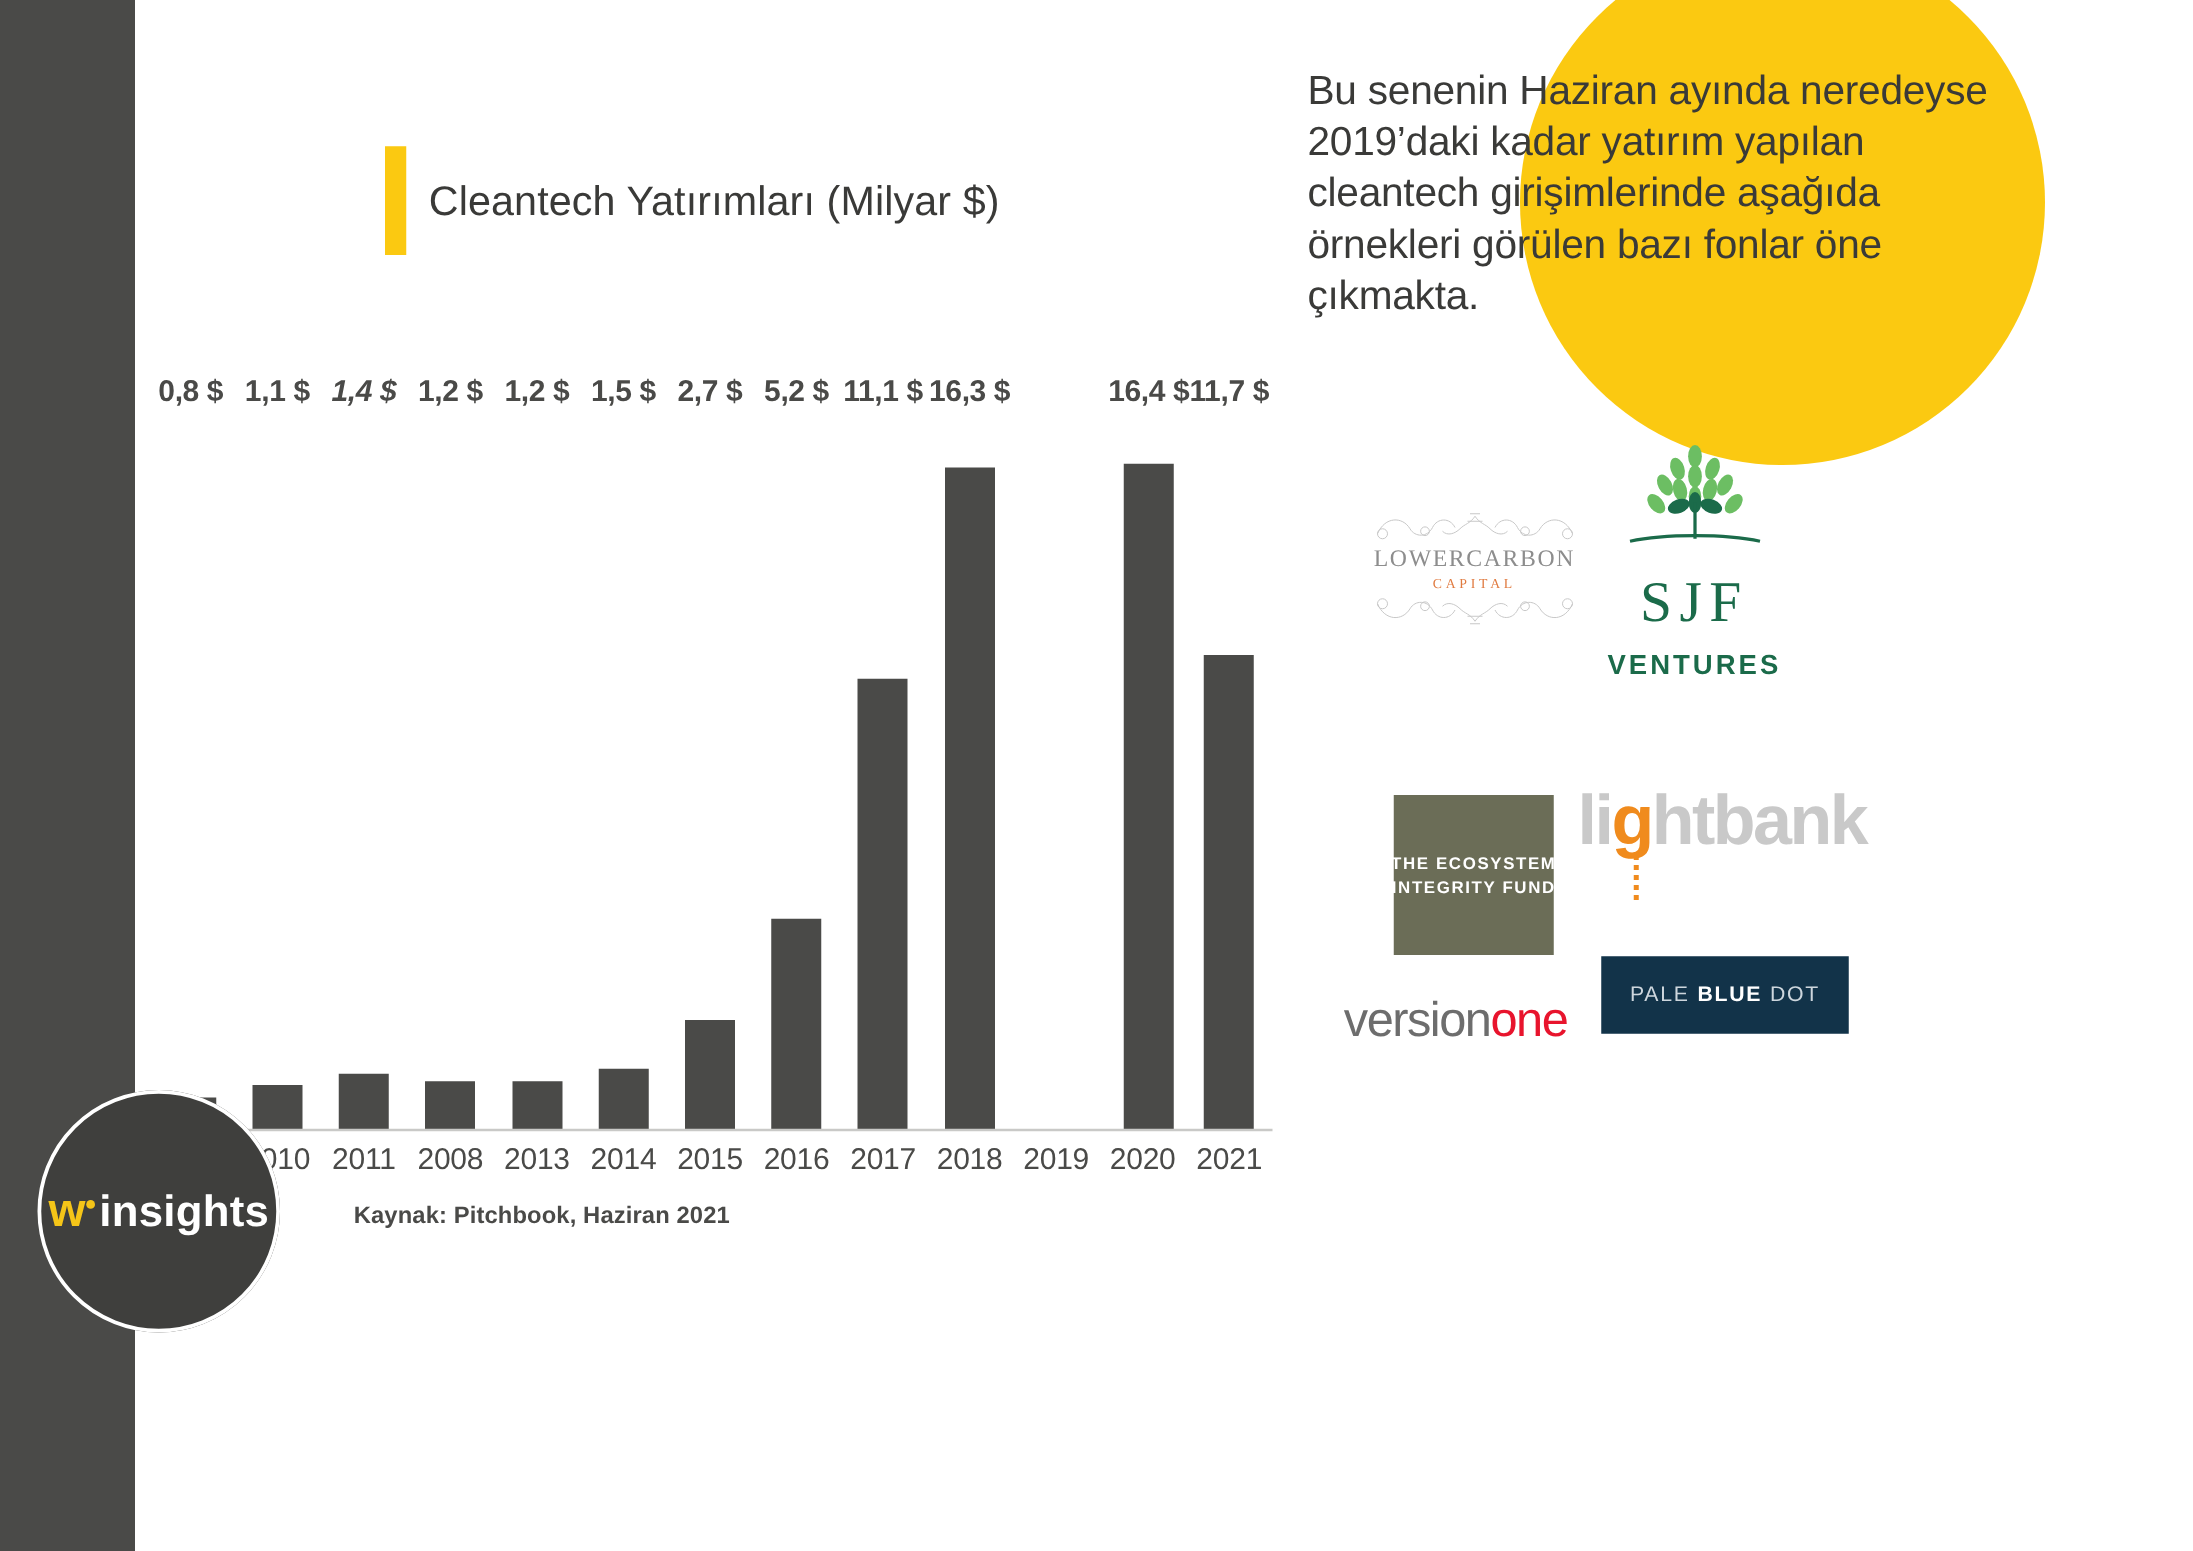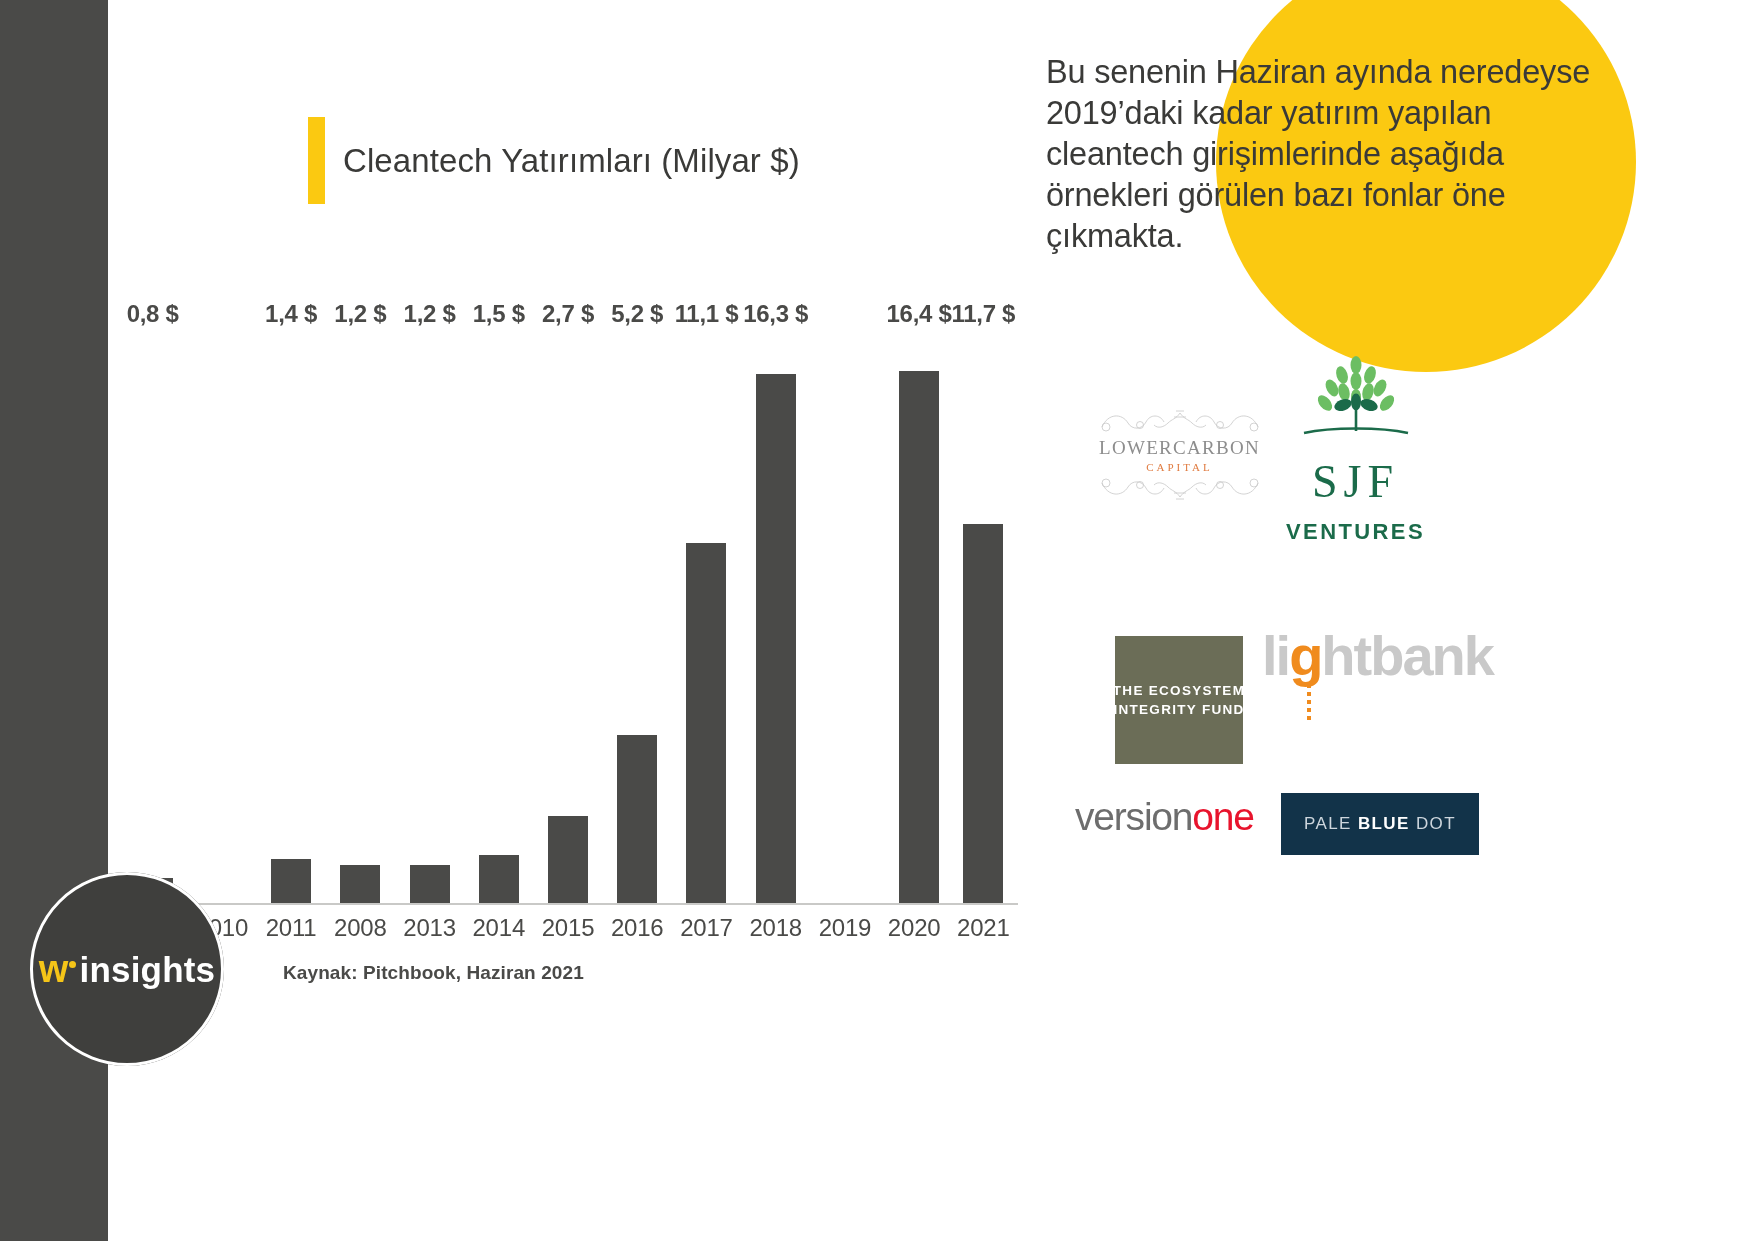--- a/index.html
+++ b/index.html
@@ -125,21 +125,21 @@
   .lb-g{color:#f08b1d;}
   .lb-dots{position:absolute;left:45px;top:56px;width:4px;height:38px;
     background:repeating-linear-gradient(#f08b1d 0 4px,transparent 4px 8px);}
 
   
   #logo-versionone{left:1075px;top:795px;width:190px;height:44px;}
   .vo-text{font-size:39px;font-weight:400;color:#6d6d6d;letter-spacing:-1.2px;line-height:44px;}
   .vo-one{color:#e8142d;}
 
   
-  #logo-pbd{left:1281px;top:793px;width:198px;height:62px;background:#123349;
+  #logo-pbd{left:1281px;top:765px;width:198px;height:62px;background:#123349;
     display:flex;align-items:center;justify-content:center;}
   .pbd-text{font-size:17px;letter-spacing:1.4px;color:#cdd6dd;white-space:nowrap;}
   .pbd-bold{color:#ffffff;font-weight:700;}
 </style>
 </head>
 <body>
 
 <div id="left-rail"></div>
 
 <div id="brand-badge-ring"></div>
@@ -157,21 +157,25 @@
 
 <div id="title-accent"></div>
 <div id="chart-title">Cleantech Yatırımları (Milyar $)</div>
 
 <div id="chart">
   <div id="plot">
       <div class="bar-slot" style="left: 0.615385px;">
         <div class="bar-label">0,8 $</div>
         <div class="bar-rect" style="height: 26px; background: rgb(74, 74, 72);"></div>
       </div>
-      <div class="bar-slot" style="left: 139.077px;">
+      <div class="bar-slot" style="left: 69.8462px;">
+        <div class="bar-label">1,1 $</div>
+        <div class="bar-rect" style="height: 35.75px; background: rgb(74, 74, 72);"></div>
+      </div>
+      <div class="bar-slot" style="left: 139.077px; font-style: italic;">
         <div class="bar-label">1,4 $</div>
         <div class="bar-rect" style="height: 45.5px; background: rgb(74, 74, 72);"></div>
       </div>
       <div class="bar-slot" style="left: 208.308px;">
         <div class="bar-label">1,2 $</div>
         <div class="bar-rect" style="height: 39px; background: rgb(74, 74, 72);"></div>
       </div>
       <div class="bar-slot" style="left: 277.538px;">
         <div class="bar-label">1,2 $</div>
         <div class="bar-rect" style="height: 39px; background: rgb(74, 74, 72);"></div>

